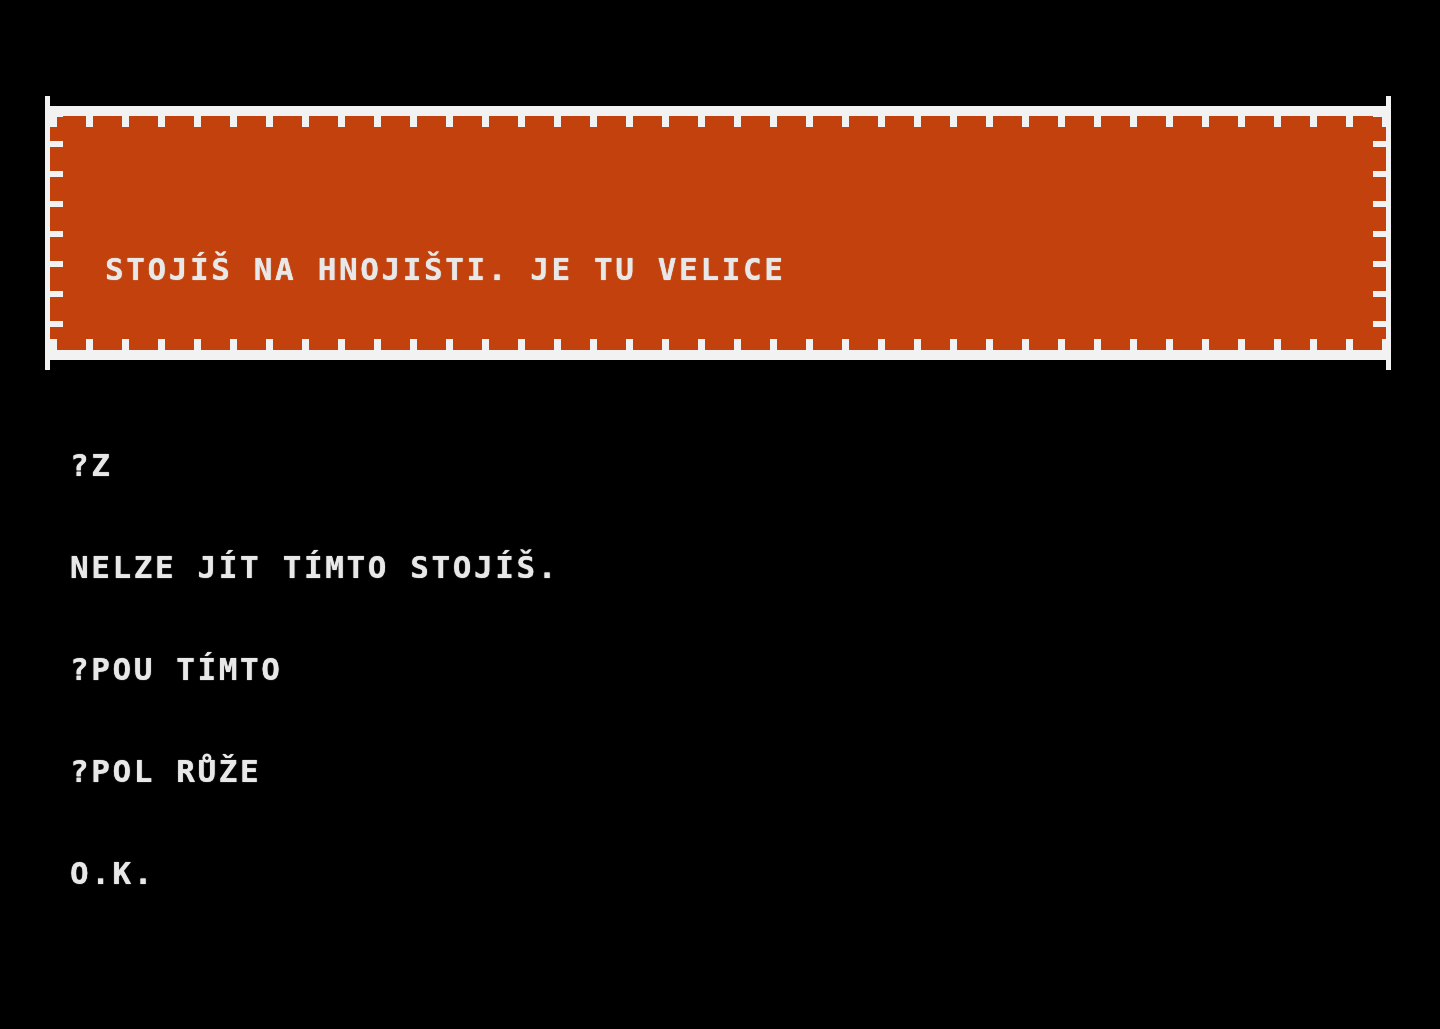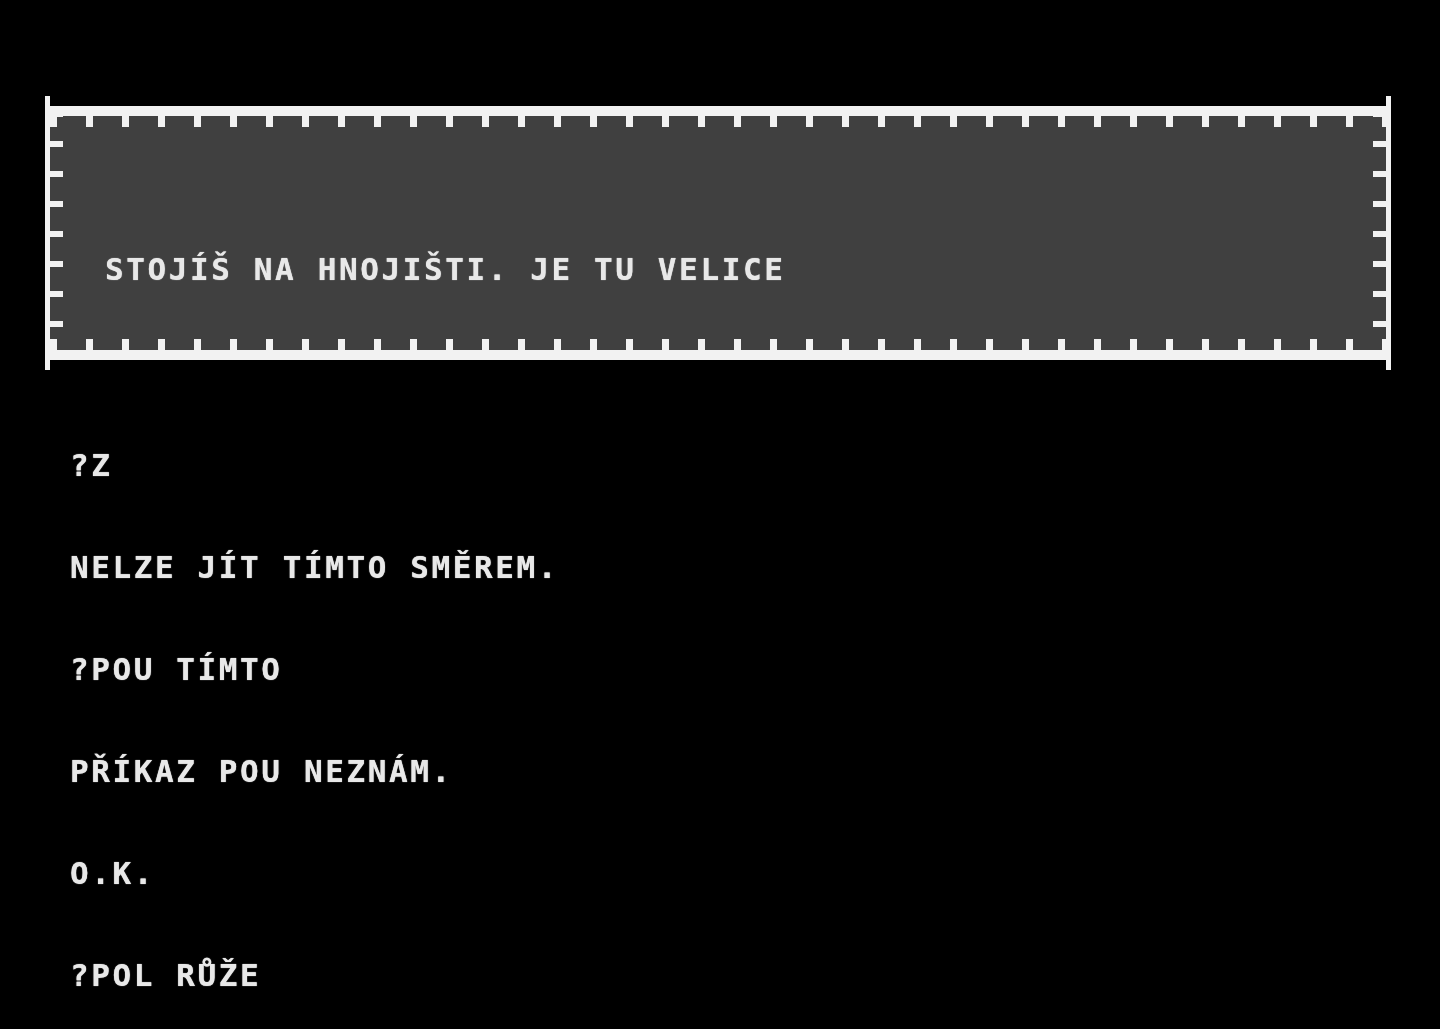--- a/index.html
+++ b/index.html
@@ -65,21 +65,21 @@
   .corner-cross.bl { left: 0px;  bottom: -10px; }
   .corner-cross.br { right: 0px; bottom: -10px; }
 
   
   #panel-field {
     position: absolute;
     left: 5px;
     top: 5px;
     right: 5px;
     bottom: 5px;
-    background: #404040;
+    background: #c2410c;
     overflow: hidden;
   }
 
   
   .ruler-h {
     position: absolute;
     left: 0;
     width: 100%;
     height: 16px;
   }
@@ -202,25 +202,24 @@
       <div id="panel-text">
         <span class="line">STOJÍŠ NA HNOJIŠTI. JE TU VELICE</span>
         
       </div>
 
     </div>
   </div>
 
   <div id="transcript">
     <span class="line">?Z</span>
-    <span class="line">NELZE JÍT TÍMTO SMĚREM.</span>
+    <span class="line">NELZE JÍT TÍMTO STOJÍŠ.</span>
     <span class="line">?POU TÍMTO</span>
-    <span class="line">PŘÍKAZ POU NEZNÁM.</span>
+    <span class="line">?POL RŮŽE</span>
     <span class="line">O.K.</span>
-    <span class="line">?POL RŮŽE</span>
     
     
     
     
     
     
     
     
     
 

